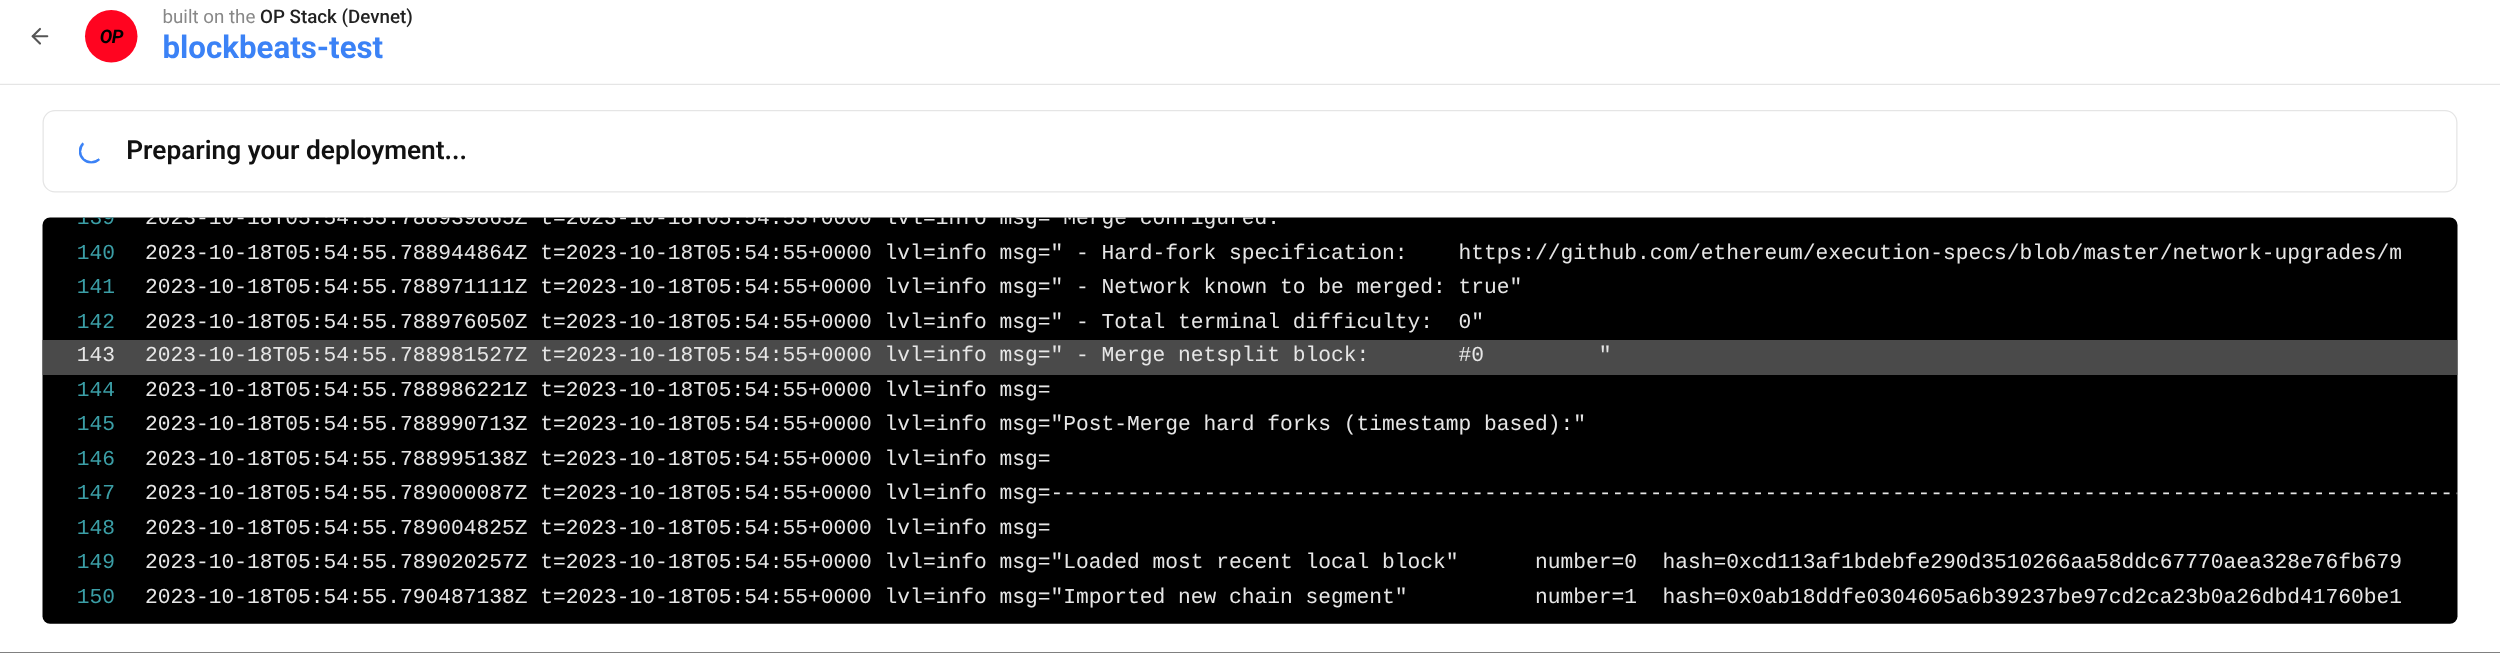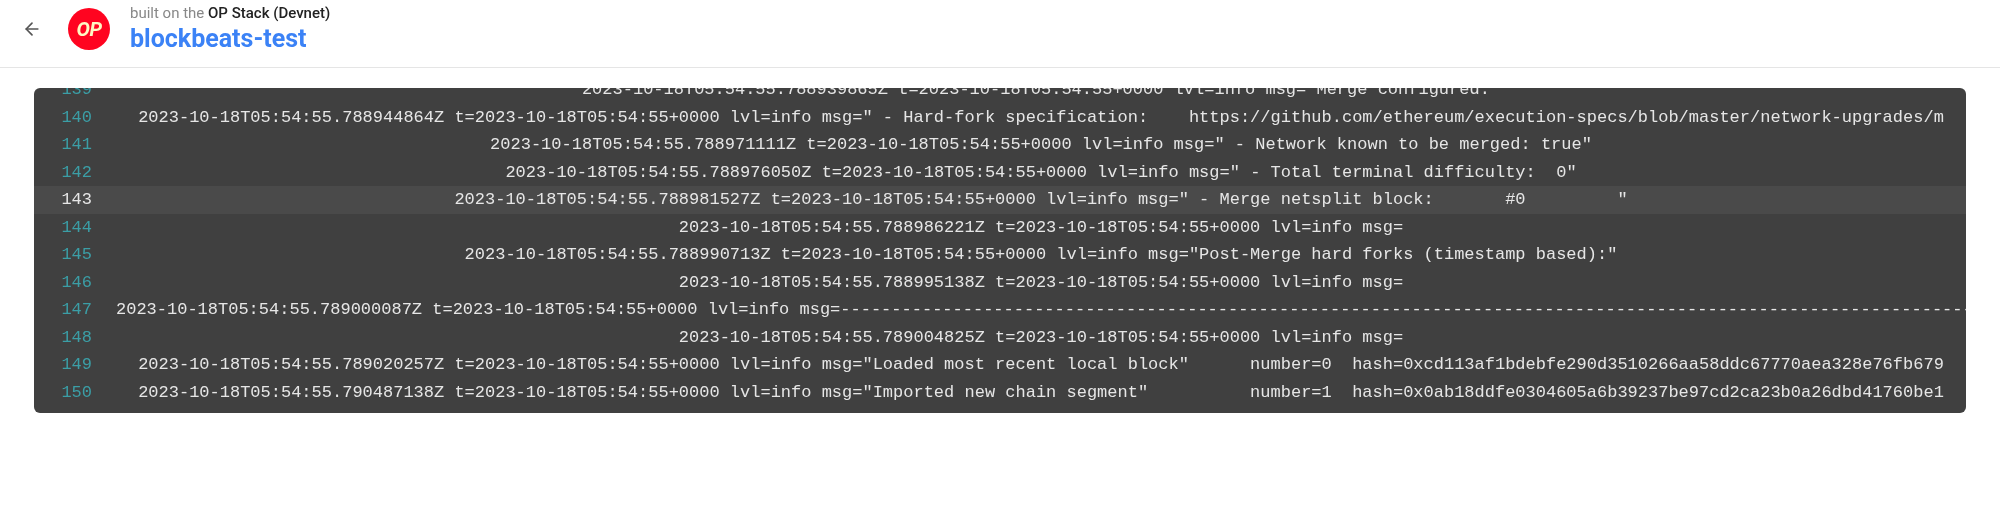--- a/index.html
+++ b/index.html
@@ -24,23 +24,23 @@
       justify-content: center;
       margin-right: 24px;
       cursor: pointer;
     }
     .back-btn svg { stroke: #555; }
     .op-logo {
       width: 42px;
       height: 42px;
       border-radius: 50%;
       background: #ff0420;
-      color: #fef9c3;
+      color: #000000;
       font-weight: 700;
-      font-size: 20px;
+      font-size: 15px;
       display: flex;
       align-items: center;
       justify-content: center;
       margin-right: 20px;
       font-style: italic;
       letter-spacing: -0.5px;
       text-align: right;
     }
     .title-block { display: flex; flex-direction: column; }
     .subtitle {
@@ -74,21 +74,21 @@
       height: 20px;
       border: 2.5px solid #3b82f6;
       border-top-color: transparent;
       border-right-color: transparent;
       border-radius: 50%;
       animation: spin 0.9s linear infinite;
     }
     @keyframes spin { to { transform: rotate(360deg); } }
 
     .console {
-      background: #404040;
+      background: #000000;
       border-radius: 6px;
       font-family: "SFMono-Regular", Consolas, "Liberation Mono", Menlo, monospace;
       font-size: 17px;
       line-height: 27.5px;
       color: #e6e6e6;
       overflow: hidden;
       white-space: pre;
       position: relative;
       height: 325px;
     }
@@ -107,21 +107,21 @@
     }
     .ln {
       color: #3b9ea6;
       width: 44px;
       text-align: right;
       flex-shrink: 0;
       user-select: none;
       margin-right: 24px;
     }
     .line.active .ln { color: #e6e6e6; text-align: right; }
-    .txt { flex: 1; overflow: hidden; text-align: center; }
+    .txt { flex: 1; overflow: hidden; }
   </style>
 </head>
 <body>
 
 <div class="header">
   <div class="back-btn">
     <svg width="20" height="20" viewBox="0 0 24 24" fill="none" stroke-width="2" stroke-linecap="round" stroke-linejoin="round">
         <line x1="19" y1="12" x2="5" y2="12"></line>
         <polyline points="12 19 5 12 12 5"></polyline>
       </svg>
@@ -129,17 +129,21 @@
   <div class="op-logo">OP</div>
   <div class="title-block">
     <div class="subtitle">
       <span>built on the </span><span class="emph">OP Stack (Devnet)</span>
     </div>
     <div class="title">blockbeats-test</div>
   </div>
 </div>
 
 <div class="content">
+  <div class="status-bar">
+    <div class="spinner"></div>
+    <span>Preparing your deployment...</span>
+  </div>
 
   <div class="console">
     <div class="console-scroll" id="console-lines"><div class="line"><span class="ln">139</span><span class="txt">2023-10-18T05:54:55.788939865Z t=2023-10-18T05:54:55+0000 lvl=info msg="Merge configured:"</span></div><div class="line"><span class="ln">140</span><span class="txt">2023-10-18T05:54:55.788944864Z t=2023-10-18T05:54:55+0000 lvl=info msg=" - Hard-fork specification:    https://github.com/ethereum/execution-specs/blob/master/network-upgrades/m</span></div><div class="line"><span class="ln">141</span><span class="txt">2023-10-18T05:54:55.788971111Z t=2023-10-18T05:54:55+0000 lvl=info msg=" - Network known to be merged: true"</span></div><div class="line"><span class="ln">142</span><span class="txt">2023-10-18T05:54:55.788976050Z t=2023-10-18T05:54:55+0000 lvl=info msg=" - Total terminal difficulty:  0"</span></div><div class="line active"><span class="ln">143</span><span class="txt">2023-10-18T05:54:55.788981527Z t=2023-10-18T05:54:55+0000 lvl=info msg=" - Merge netsplit block:       #0         "</span></div><div class="line"><span class="ln">144</span><span class="txt">2023-10-18T05:54:55.788986221Z t=2023-10-18T05:54:55+0000 lvl=info msg=</span></div><div class="line"><span class="ln">145</span><span class="txt">2023-10-18T05:54:55.788990713Z t=2023-10-18T05:54:55+0000 lvl=info msg="Post-Merge hard forks (timestamp based):"</span></div><div class="line"><span class="ln">146</span><span class="txt">2023-10-18T05:54:55.788995138Z t=2023-10-18T05:54:55+0000 lvl=info msg=</span></div><div class="line"><span class="ln">147</span><span class="txt">2023-10-18T05:54:55.789000087Z t=2023-10-18T05:54:55+0000 lvl=info msg=---------------------------------------------------------------------------------------------------------------------------------------------------------</span></div><div class="line"><span class="ln">148</span><span class="txt">2023-10-18T05:54:55.789004825Z t=2023-10-18T05:54:55+0000 lvl=info msg=</span></div><div class="line"><span class="ln">149</span><span class="txt">2023-10-18T05:54:55.789020257Z t=2023-10-18T05:54:55+0000 lvl=info msg="Loaded most recent local block"      number=0  hash=0xcd113af1bdebfe290d3510266aa58ddc67770aea328e76fb679</span></div><div class="line"><span class="ln">150</span><span class="txt">2023-10-18T05:54:55.790487138Z t=2023-10-18T05:54:55+0000 lvl=info msg="Imported new chain segment"          number=1  hash=0x0ab18ddfe0304605a6b39237be97cd2ca23b0a26dbd41760be1</span></div></div>
   </div>
 </div>
 
 </body></html>

